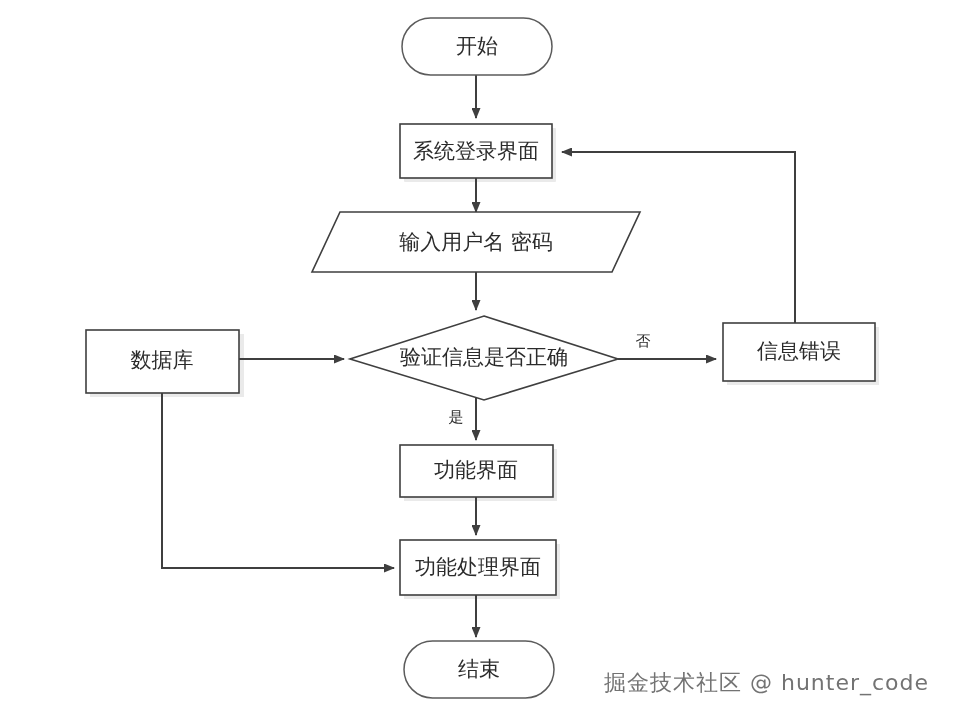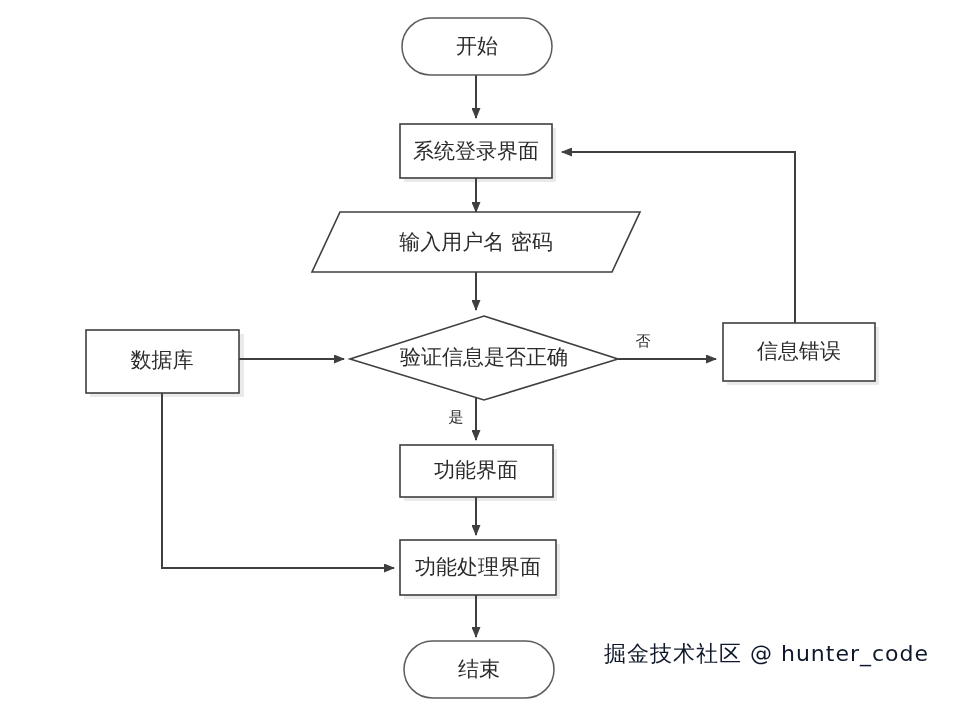--- a/index.html
+++ b/index.html
@@ -50,25 +50,25 @@
   .edge-label {
     font-family: "DejaVu Serif", "Liberation Serif", serif;
     font-size: 15px;
     fill: #2b2b2b;
     text-anchor: middle;
     dominant-baseline: middle;
   }
   .watermark-text {
     position: absolute;
     left: 604px;
-    top: 639px;
+    top: 668px;
     font-family: "DejaVu Sans", "Liberation Sans", sans-serif;
     font-size: 22px;
     letter-spacing: 1px;
-    color: #0f172a;
+    color: #737373;
     white-space: nowrap;
     user-select: none;
   }
   .shadow-soft {
     fill: #d8d8d8;
     opacity: 0.55;
   }
 </style>
 </head>
 <body>

